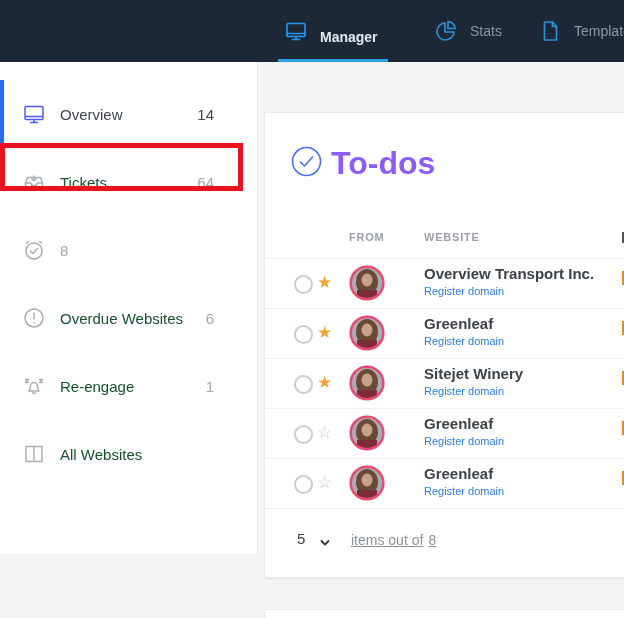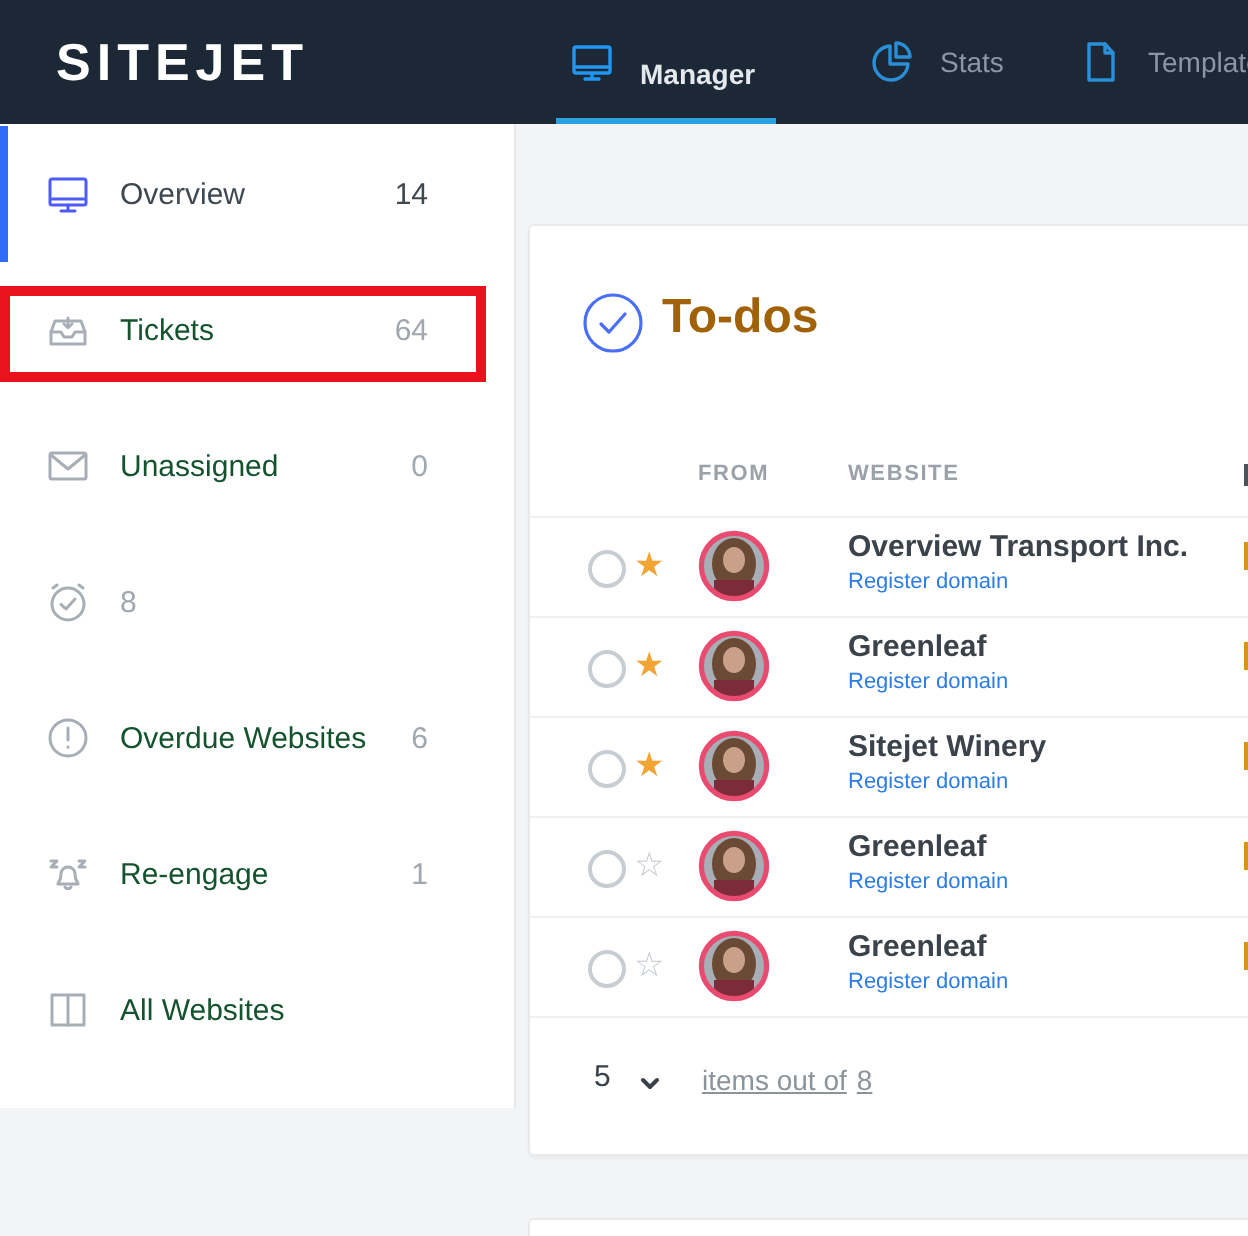--- a/index.html
+++ b/index.html
@@ -14,36 +14,36 @@
   .logo{position:absolute;left:28px;top:16px;color:#ffffff;font-size:26px;font-weight:800;letter-spacing:3px;}
   .nav-tab{position:absolute;top:0;height:62px;display:flex;align-items:center;gap:12px;cursor:pointer;}
   .nav-tab .tab-label{font-size:14px;color:#8a96a5;}
   .nav-tab.active .tab-label{color:#e4e9ee;font-weight:700;margin-top:11px;}
   .nav-tab.active .underline{position:absolute;left:-6px;right:-10px;bottom:0;height:3px;background:#2aa1e0;}
   .tab-manager{left:284px;}
   .tab-stats{left:434px;}
   .tab-templates{left:538px;}
   .nav-icon svg{display:block;}
   
-  .sidebar{position:absolute;left:0;top:62px;width:258px;height:492px;background:#ffffff;border-right:1px solid #e6e8ea;box-sizing:border-box;padding-top:1px;}
+  .sidebar{position:absolute;left:0;top:62px;width:258px;height:492px;background:#ffffff;border-right:1px solid #e6e8ea;box-sizing:border-box;padding-top:18px;}
   .side-item{position:relative;height:68px;display:flex;align-items:center;padding:0 43px 0 22px;cursor:pointer;}
   .side-item .s-icon{width:24px;height:24px;margin-right:14px;flex:0 0 24px;}
   .side-item .s-label{flex:1;font-size:15px;color:#14532d;}
   .side-item .s-count{font-size:15px;color:#a0a7ae;}
   .side-item.active .s-label,.side-item.active .s-count{color:#3f4850;}
   .side-item.active::before{content:"";position:absolute;left:0;top:0;bottom:0;width:4px;background:#2e6cf6;}
   .s-icon svg{stroke:#a8aeb5;fill:none;stroke-width:1.5;stroke-linecap:round;stroke-linejoin:round;}
   .side-item.active .s-icon svg{stroke:#4d5bf9;}
   
   .red-box{position:absolute;left:0;top:143px;width:243px;height:48px;border:5px solid #e8131c;box-sizing:border-box;z-index:30;pointer-events:none;}
   
   .card{position:absolute;left:264px;top:112px;width:376px;height:466px;background:#ffffff;border:1px solid #e9eaec;border-radius:3px;box-shadow:0 1px 2px rgba(0,0,0,.05);box-sizing:border-box;}
   .card2{position:absolute;left:264px;top:609px;width:376px;height:40px;background:#ffffff;border:1px solid #e9eaec;border-radius:3px;box-sizing:border-box;}
   .todo-icon{position:absolute;left:26px;top:33px;}
-  .card-title{position:absolute;left:66px;top:32px;font-size:24px;font-weight:700;color:#a16207;}
+  .card-title{position:absolute;left:66px;top:32px;font-size:32px;font-weight:700;color:#8b5cf6;}
   .thead{position:absolute;left:0;top:118px;width:100%;height:27px;}
   .th{position:absolute;font-size:11px;font-weight:700;letter-spacing:.8px;color:#9aa1a9;}
   .th-from{left:84px;}
   .th-website{left:159px;}
   .rows{position:absolute;left:0;top:145px;width:100%;border-top:1px solid #eef0f1;}
   .trow{position:relative;height:49px;border-bottom:1px solid #eef0f1;}
   .radio{position:absolute;left:29px;top:16px;width:15px;height:15px;border:2px solid #c8cdd4;border-radius:50%;background:#fff;cursor:pointer;}
   .star{position:absolute;left:52px;top:13px;font-size:17px;line-height:22px;cursor:pointer;}
   .star.filled{color:#f2a434;}
   .star.empty{color:#c4cad1;}
@@ -65,21 +65,20 @@
 
 <svg width="0" height="0" style="position:absolute">
   <defs>
     <clipPath id="avclip">
         <circle cx="18" cy="18" r="15.5"></circle>
       </clipPath>
   </defs>
 </svg>
 
 <div class="navbar">
-  <div class="logo">SITEJET</div>
 
   <div class="nav-tab tab-manager active">
     <span class="nav-icon">
       <svg width="24" height="24" viewBox="0 0 24 24" fill="none" stroke="#2196f3" stroke-width="1.7" stroke-linecap="round" stroke-linejoin="round">
         <rect x="3" y="4.5" width="18" height="13" rx="1"></rect>
           <line x1="4" y1="14.5" x2="20" y2="14.5"></line>
           <line x1="12" y1="17.5" x2="12" y2="20"></line>
           <line x1="8.5" y1="20.5" x2="15.5" y2="20.5"></line>
       </svg>
     </span>
@@ -129,30 +128,20 @@
           <path d="M5.5 7.5 3.5 13v6h17v-6l-2-5.5h-13z"></path>
           <path d="M3.5 13h5l1.5 2.5h4L15.5 13h5"></path>
           <path d="M12 6v4.5"></path>
           <path d="M10 9l2 1.8 2-1.8"></path>
         </svg>
     </span>
     <span class="s-label">Tickets</span>
     <span class="s-count">64</span>
   </div>
 
-  <div class="side-item">
-    <span class="s-icon">
-      <svg width="24" height="24" viewBox="0 0 24 24">
-          <rect x="3" y="5.5" width="18" height="13" rx="1"></rect>
-          <path d="M3.5 6.5 12 13.5 20.5 6.5"></path>
-        </svg>
-    </span>
-    <span class="s-label">Unassigned</span>
-    <span class="s-count">0</span>
-  </div>
 
   <div class="side-item">
     <span class="s-icon">
       <svg width="24" height="24" viewBox="0 0 24 24">
           <circle cx="12" cy="13" r="8"></circle>
           <path d="M8.5 13.2 11 15.5 15.5 10.5"></path>
           <path d="M4.5 5 6.5 3.5"></path>
           <path d="M19.5 5 17.5 3.5"></path>
         </svg>
     </span>

